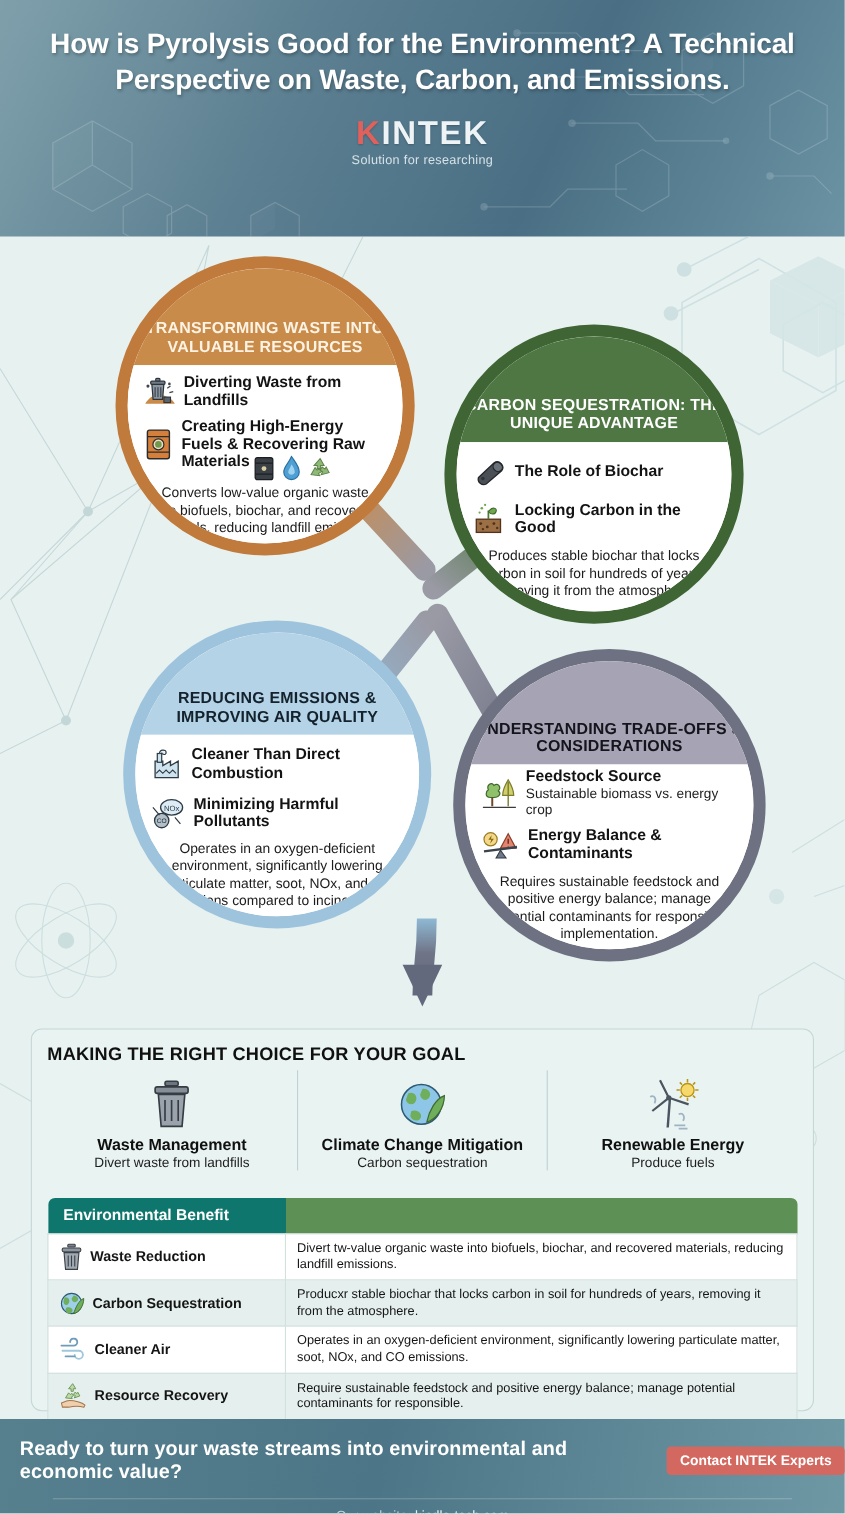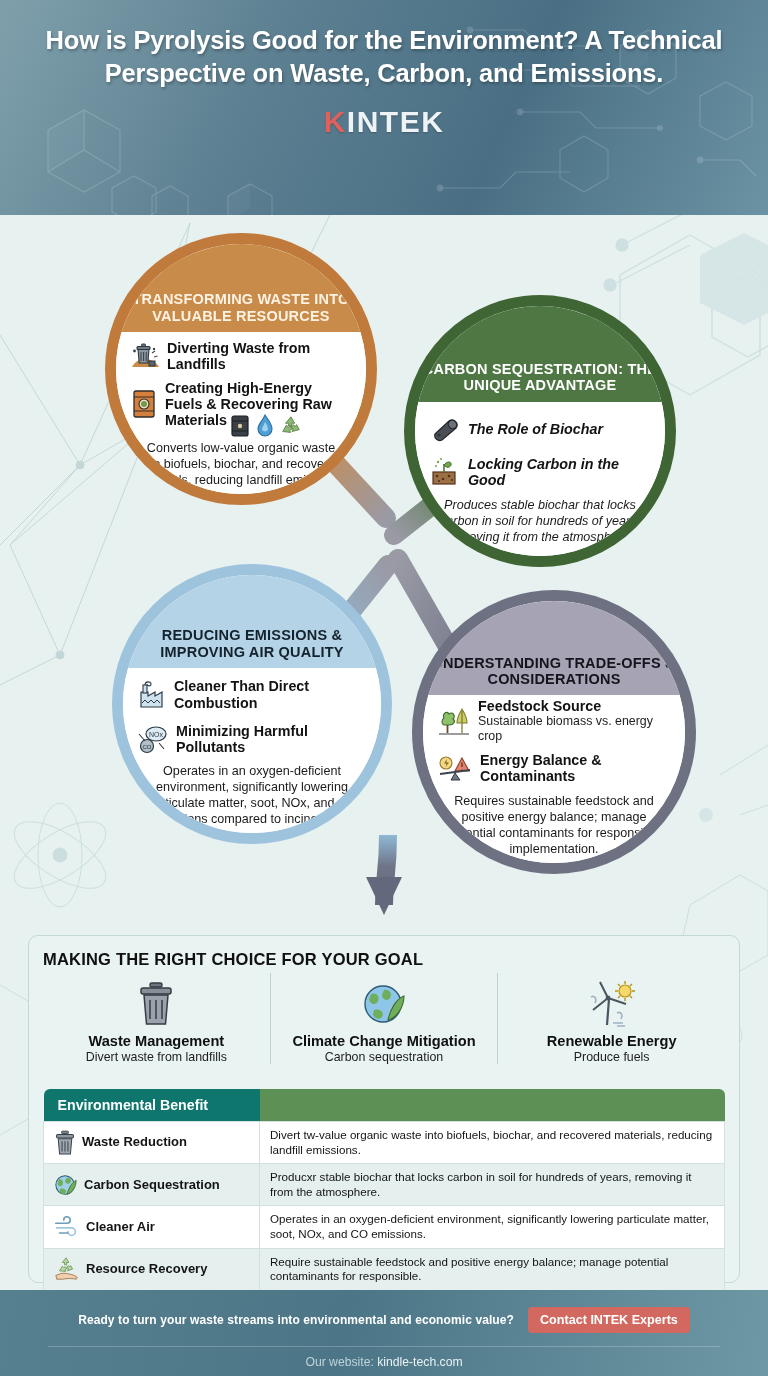--- a/index.html
+++ b/index.html
@@ -183,21 +183,21 @@
     background: linear-gradient(100deg, #56808e 0%, #4c7687 45%, #6e98a4 100%);
     z-index: 5;
   }
   .footer-row {
     display: flex;
     align-items: center;
     justify-content: center;
     gap: 14px;
     padding-top: 17px;
   }
-  .footer-text { color: #ffffff; font-size: 12px; font-weight: bold; letter-spacing: .1px; }
+  .footer-text { color: #ffffff; font-size: 18px; font-weight: bold; letter-spacing: .1px; margin-left: 18px; }
   .cta {
     background: #d2685f;
     color: #ffffff;
     font-size: 12.6px;
     font-weight: bold;
     padding: 6px 12px;
     border-radius: 4px;
     white-space: nowrap;
   }
   .footer-div { width: 672px; height: 1px; background: rgba(255,255,255,.22); margin: 13px auto 0; }
@@ -237,20 +237,21 @@
       <path d="M228 196 L250 184 L250 208 L228 220 Z"></path>
       <path d="M620 46 L648 30 L648 62 L620 78 Z"></path>
     </g>
   </svg>
   <div class="header-inner">
     <div class="title">How is Pyrolysis Good for the Environment? A Technical Perspective on Waste, Carbon, and Emissions.</div>
     <div class="logo-wrap">
       <div class="logo-word">
         <span class="k-red">K</span><span>INTEK</span>
       </div>
+      <div class="logo-tag">Solution for researching</div>
     </div>
   </div>
 </div>
 
 <div class="bodybg">
   <svg width="768" height="1075" viewBox="0 0 768 1075">
     <g stroke="#b9cfd0" stroke-width="1" fill="none" opacity=".75">
       <path d="M0 120 L80 250 L10 330 L60 440 L0 470"></path>
       <path d="M190 8 L80 250 M190 8 L150 210 M150 210 L80 250 M150 210 L60 440"></path>
       <path d="M0 330 L80 250 M10 330 L150 210"></path>
@@ -378,21 +379,21 @@
             </g>
           </svg>
         </span>
       </div>
       <div class="c-desc">Converts low-value organic waste into biofuels, biochar, and recovered materials, reducing landfill emissions.</div>
     </div>
   </div>
 
   <div class="circle c2">
     <div class="c-band">CARBON SEQUESTRATION: THE UNIQUE ADVANTAGE</div>
-    <div class="c-body" style="padding-top:14px;font-style:italic;">
+    <div class="c-body" style="padding-top:14px;">
       <div class="row" style="margin-bottom:14px;">
         <span class="ico">
           <svg width="32" height="26" viewBox="0 0 32 26">
             <path d="M6 18 L20 5 A5 5 0 0 1 27 12 L13 24 A5 5 0 0 1 6 18 Z" fill="#4a4f55" stroke="#23272b" stroke-width="1.2"></path>
             <ellipse cx="23.5" cy="8.5" rx="4" ry="4.4" transform="rotate(-42 23.5 8.5)" fill="#6b7178" stroke="#23272b" stroke-width="1.1"></ellipse>
             <circle cx="10" cy="19" r="1.6" fill="#2d3238"></circle>
           </svg>
         </span>
         <span class="rtxt">The Role of Biochar</span>
       </div>

